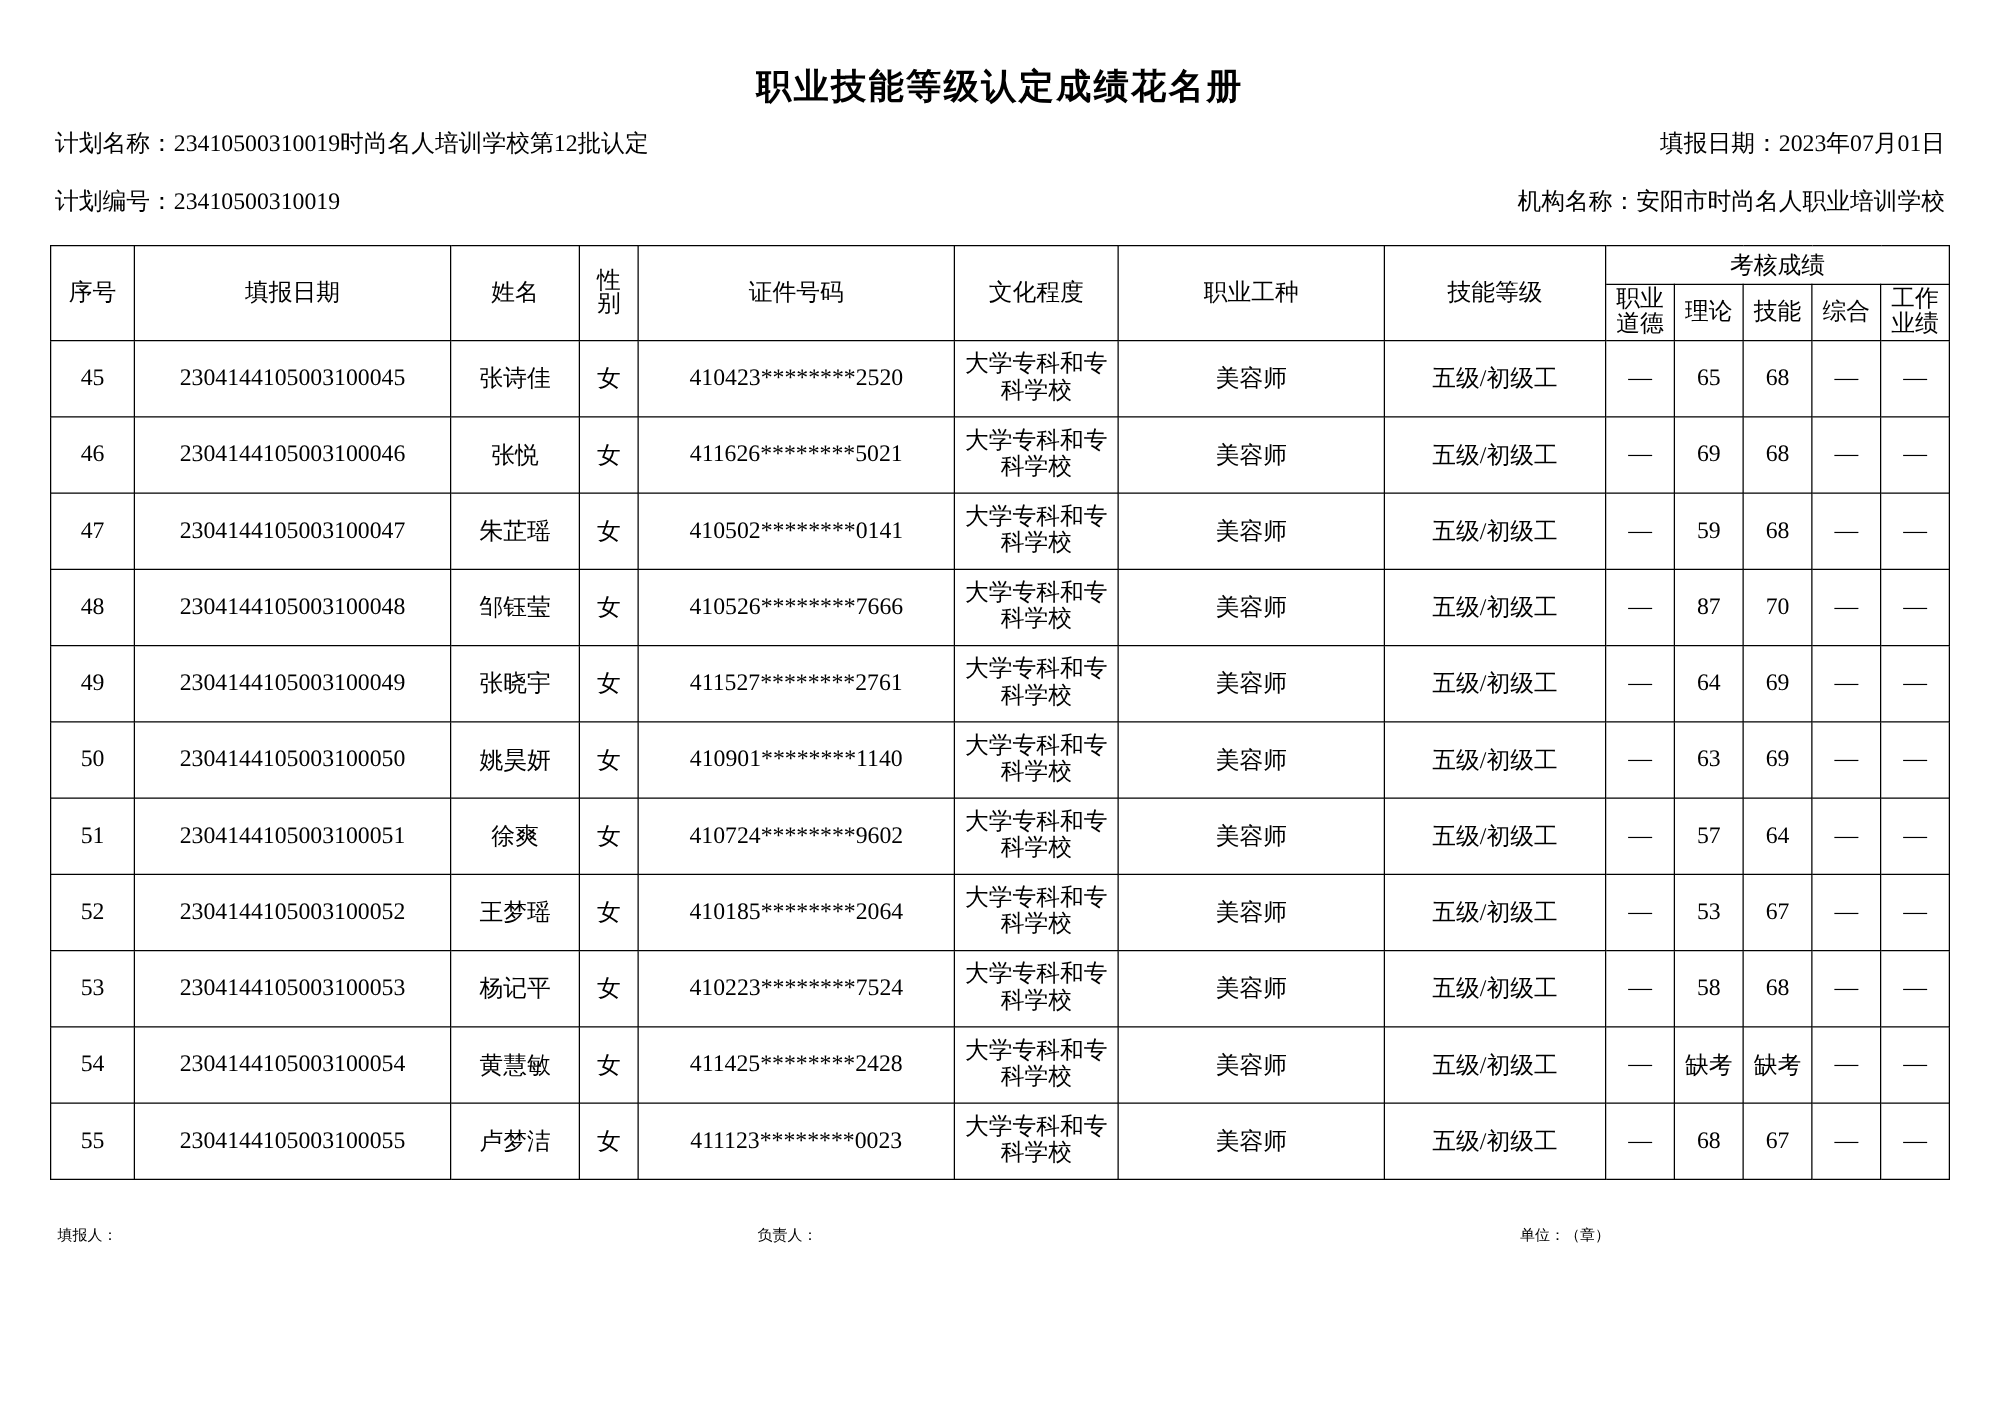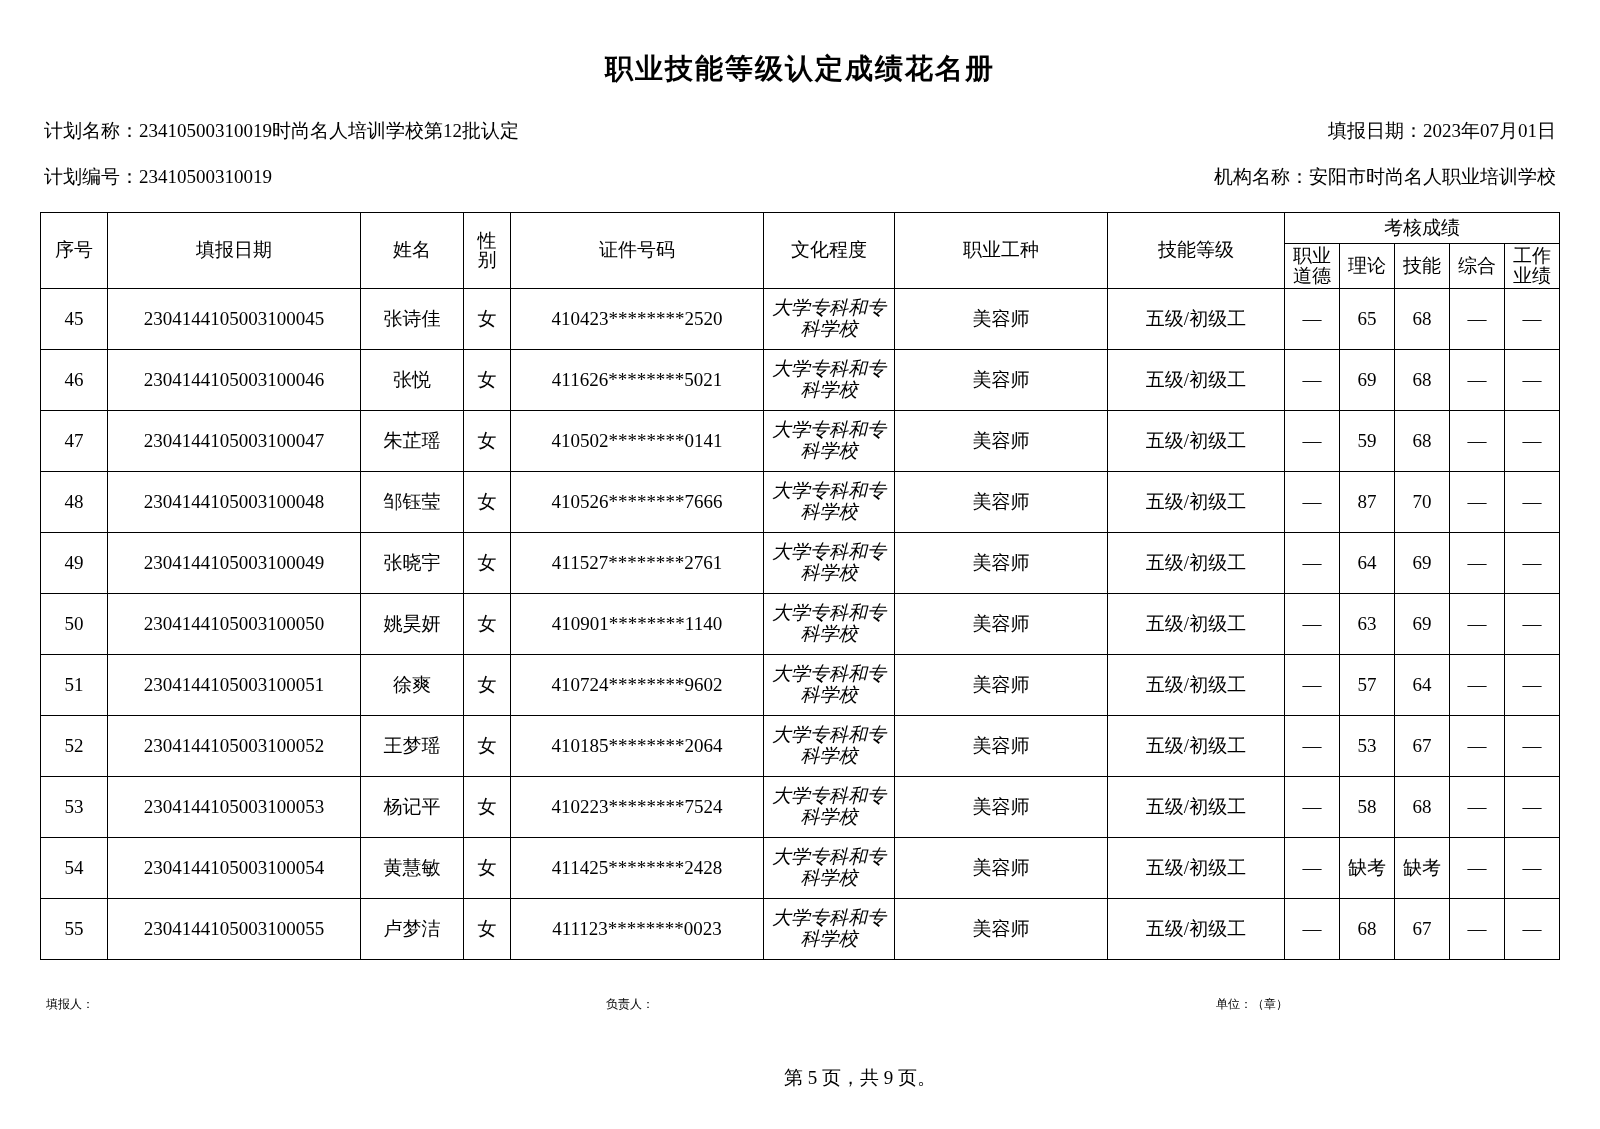--- a/index.html
+++ b/index.html
@@ -29,21 +29,21 @@
     letter-spacing: 2px;
     margin-top: 50px;
     margin-bottom: 0;
     font-family: "Liberation Sans", "DejaVu Sans", sans-serif;
   }
   .meta-row {
     display: flex;
     justify-content: space-between;
     align-items: baseline;
     font-size: 19px;
-    margin-top: 30px;
+    margin-top: 14px;
     padding: 0 4px;
   }
   .meta-row.second {
     margin-top: 20px;
   }
   .meta-left, .meta-right {
     white-space: nowrap;
   }
   table.roster {
     border-collapse: collapse;
@@ -82,21 +82,20 @@
   .narrowcol {
     font-size: 18px;
     line-height: 1.05;
   }
   td.row-cell {
     height: 56px;
   }
   .edu-cell {
     font-size: 18px;
     line-height: 1.1;
-    font-style: italic;
   }
   .dash {
     font-size: 19px;
   }
   .footer-row {
     display: flex;
     font-size: 12px;
     margin-top: 36px;
     padding: 0 6px;
   }
@@ -324,15 +323,14 @@
       </tr>
     </tbody>
   </table>
 
   <div class="footer-row">
     <div class="f1">填报人：</div>
     <div class="f2">负责人：</div>
     <div class="f3">单位：（章）</div>
   </div>
 
-  <div class="page-num">第 5 页，共 9 页。</div>
 
 </div>
 
 </body></html>

